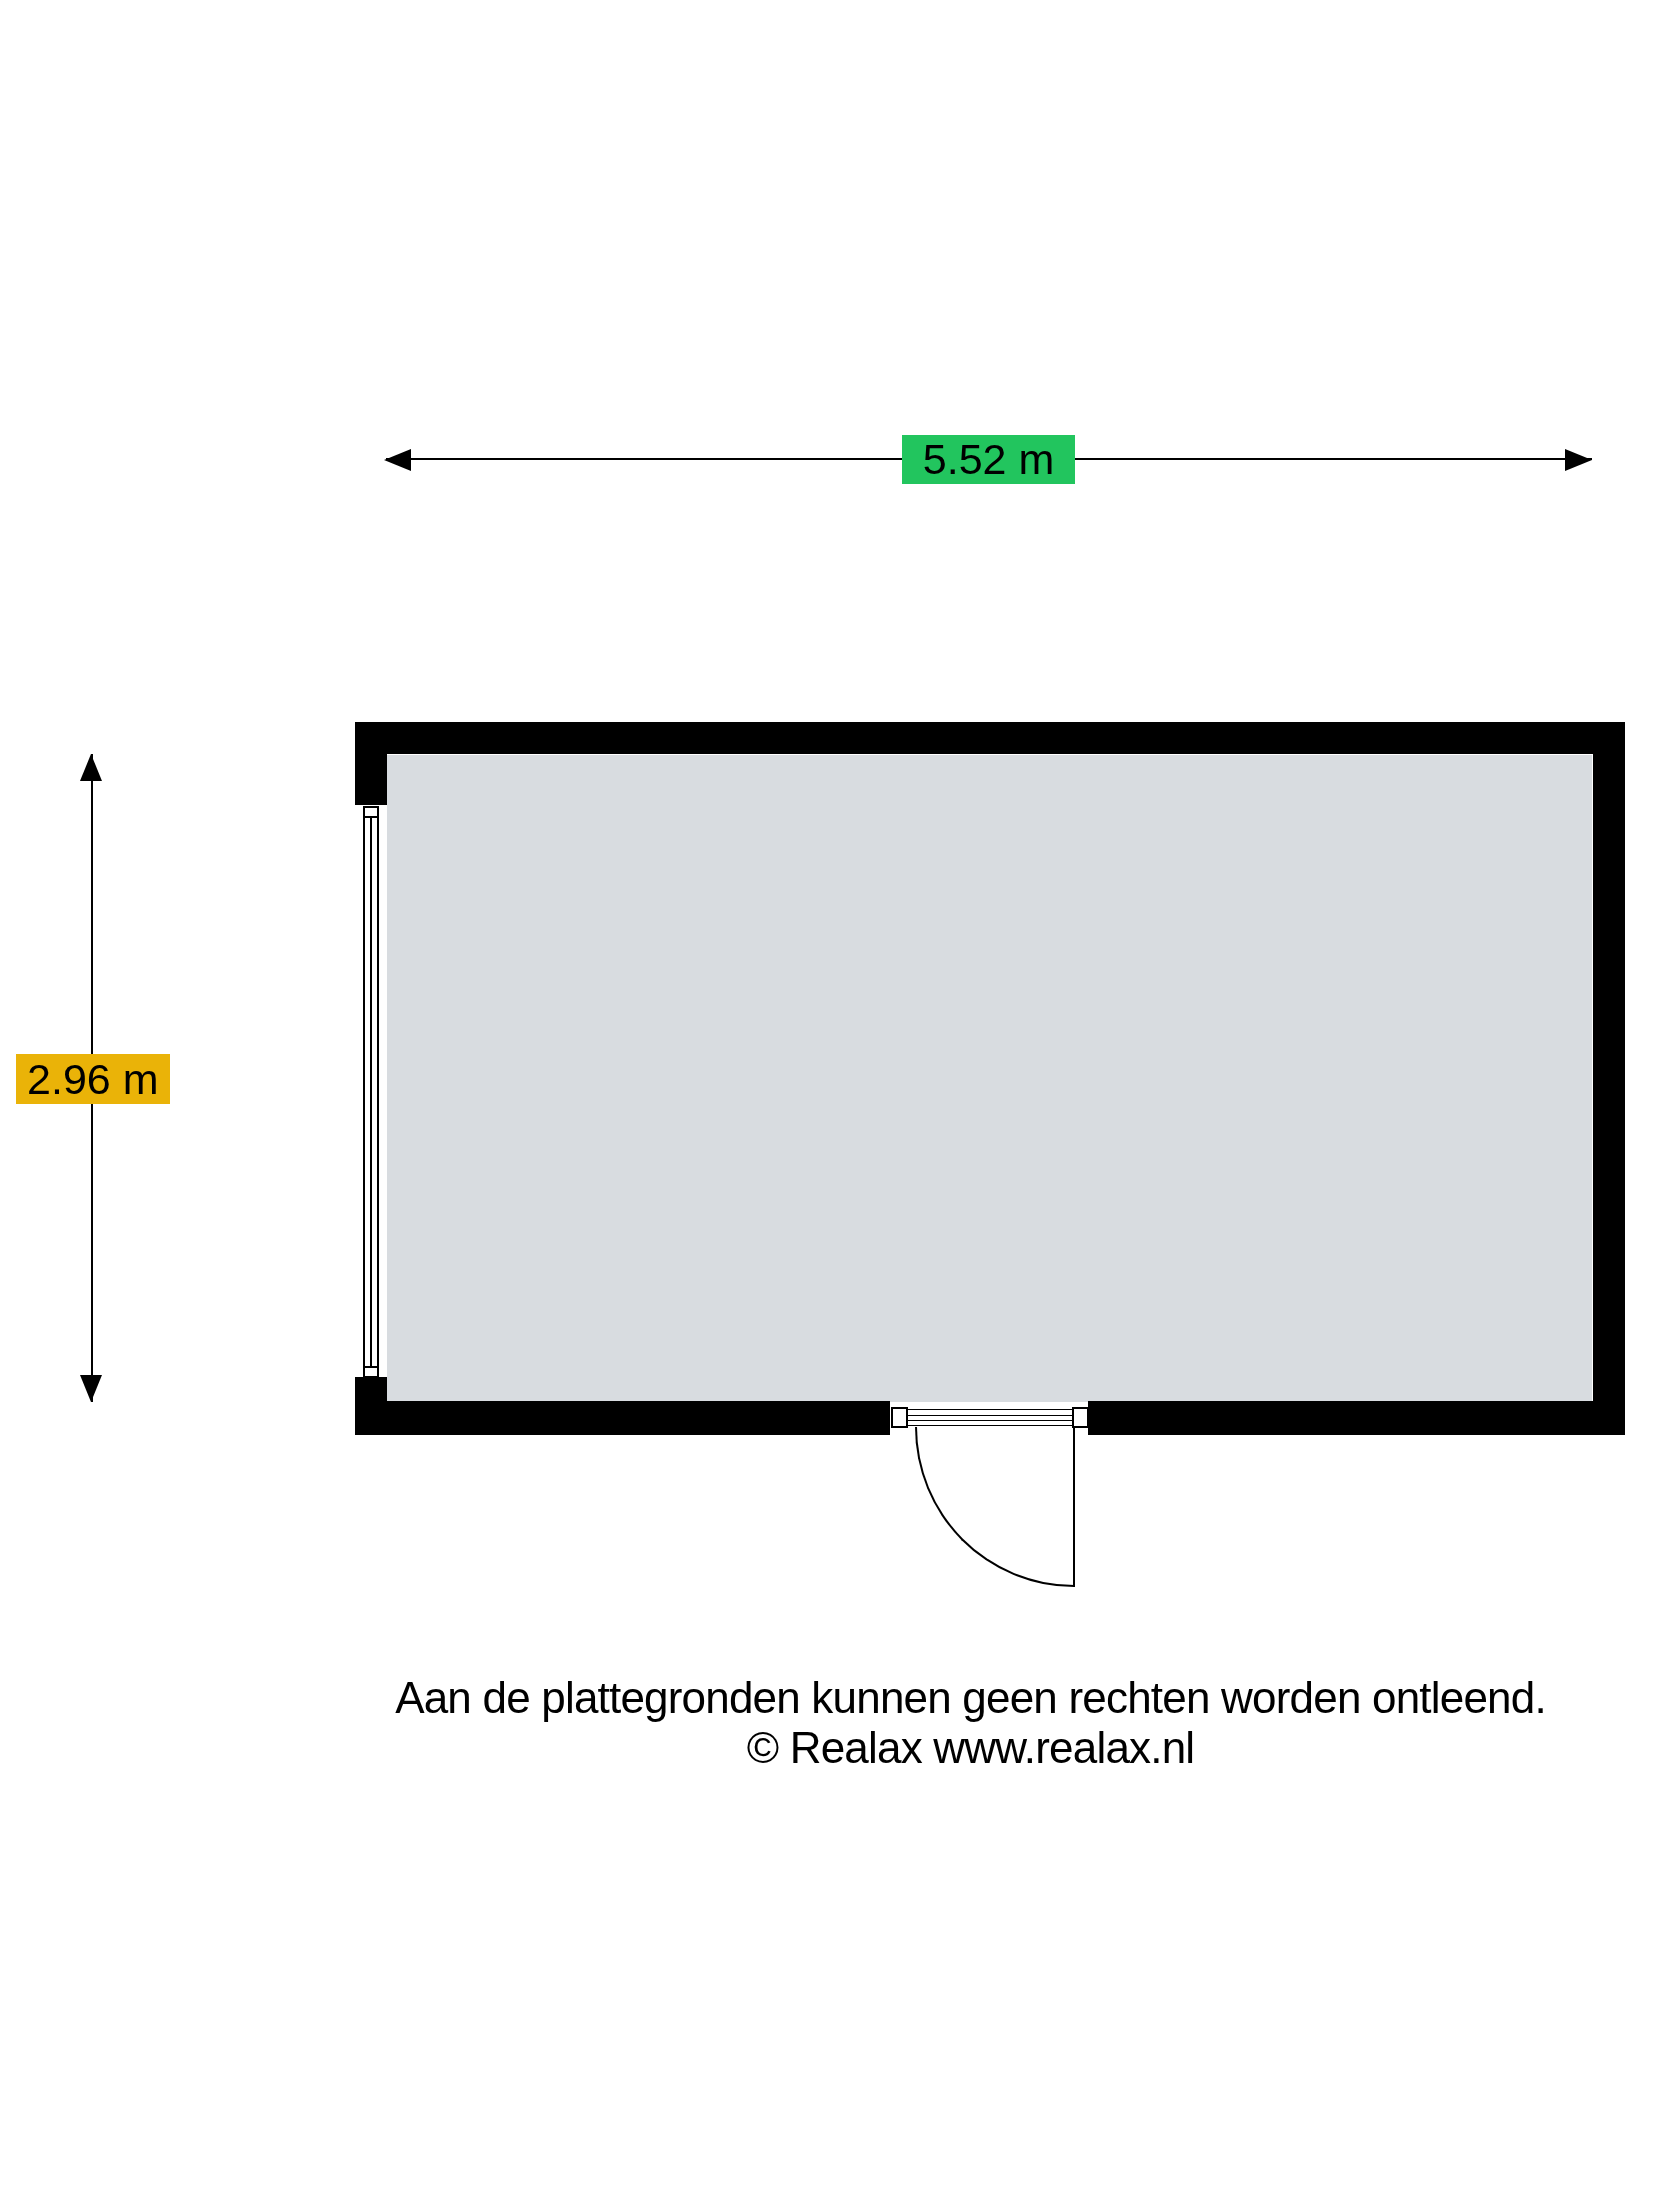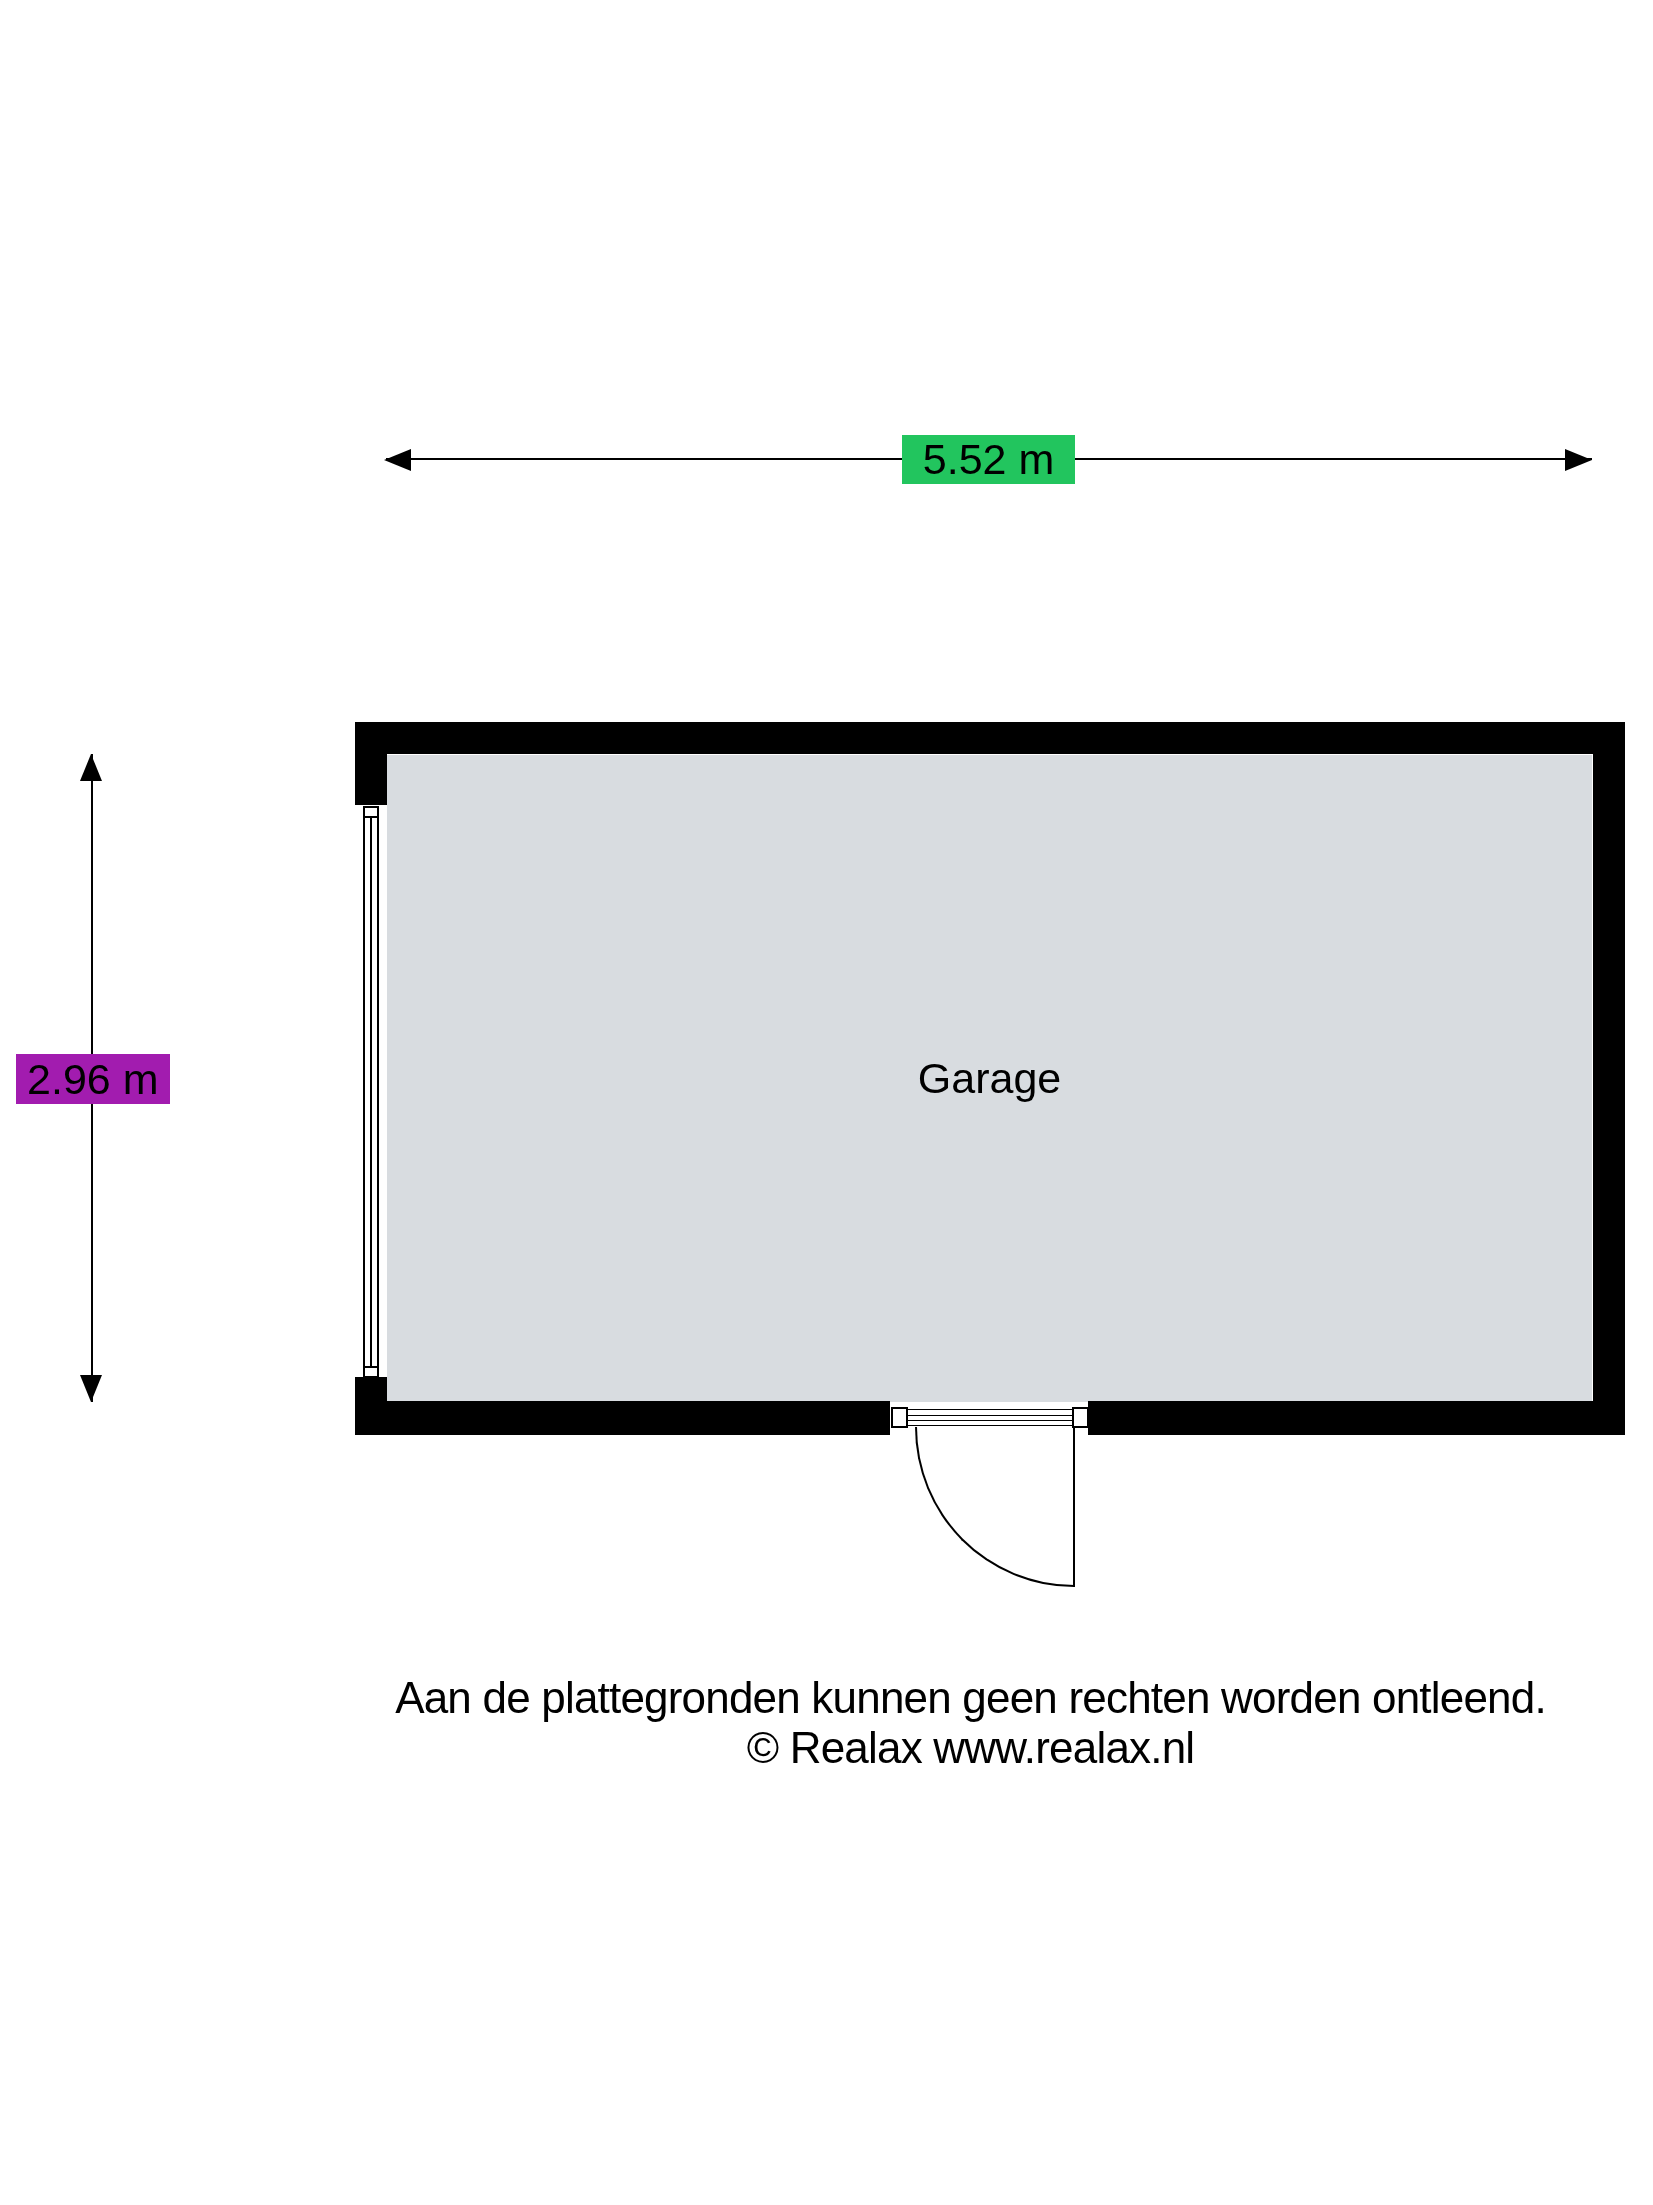--- a/index.html
+++ b/index.html
@@ -62,21 +62,21 @@
     left:902px;top:435px;width:173px;height:49px;
     background:#22c55e;text-align:center;
     font-size:43px;line-height:49px;z-index:5;
   }
   .ah{width:0;height:0;z-index:4;}
   .ah-left{left:384px;top:449px;border-top:11px solid transparent;border-bottom:11px solid transparent;border-right:27px solid #000;}
   .ah-right{left:1565px;top:449px;border-top:11px solid transparent;border-bottom:11px solid transparent;border-left:27px solid #000;}
   .dim-line-v{left:91px;top:754px;width:2.4px;height:648px;background:#000;}
   .dim-label-v{
     left:15.8px;top:1054px;width:154px;height:50px;
-    background:#a21caf;text-align:center;
+    background:#eab308;text-align:center;
     font-size:43px;line-height:50px;z-index:5;
   }
   .ah-up{left:80px;top:754px;border-left:11px solid transparent;border-right:11px solid transparent;border-bottom:27px solid #000;}
   .ah-down{left:80px;top:1375px;border-left:11px solid transparent;border-right:11px solid transparent;border-top:27px solid #000;}
   
   .footer{
     left:260px;top:1673px;width:1421px;
     text-align:center;font-size:44px;line-height:50px;letter-spacing:-0.8px;
   }
   .footer .line{display:block;}
@@ -97,21 +97,20 @@
   <div class="abs dim-label-v">2.96 m</div>
 
   <div class="abs floor"></div>
   <div class="abs wall wall-top"></div>
   <div class="abs wall wall-right"></div>
   <div class="abs wall wall-bottom-left"></div>
   <div class="abs wall wall-bottom-right"></div>
   <div class="abs wall wall-stub-top-left"></div>
   <div class="abs wall wall-stub-bottom-left"></div>
 
-  <div class="abs room-label">Garage</div>
 
   <div class="abs gdoor">
     <div class="gdoor-cap-top"></div>
     <div class="gdoor-mid"></div>
     <div class="gdoor-cap-bottom"></div>
   </div>
 
   <div class="abs threshold">
     <div class="threshold-line1"></div>
     <div class="threshold-line2"></div>

